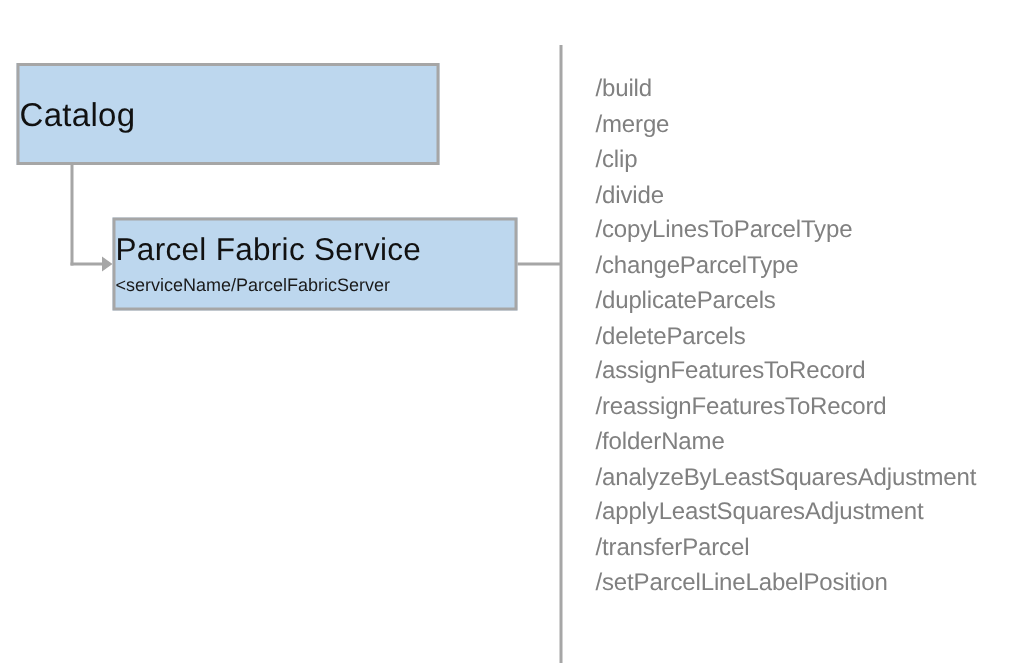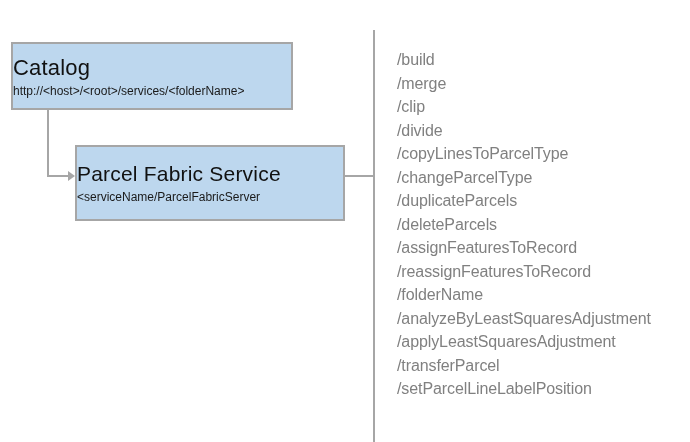--- a/index.html
+++ b/index.html
@@ -58,21 +58,21 @@
     top: 42px;
     width: 282px;
     height: 68px;
   }
   #catalog-node .node-title { margin-top: 2px; }
 
   #service-node {
     left: 75px;
     top: 145px;
     width: 270px;
-    height: 76px;
+    height: 62px;
   }
   #service-node .node-title { font-size: 21px; }
 
   
   .conn {
     position: absolute;
     background: #a6a6a6;
   }
   
   #conn-v {
@@ -133,21 +133,20 @@
     letter-spacing: -0.1px;
   }
 </style>
 </head>
 <body>
 
 <div id="diagram">
 
   <div class="node" id="catalog-node">
     <div class="node-title">Catalog</div>
-    <div class="node-sub">http://&lt;host&gt;/&lt;root&gt;/services/&lt;folderName&gt;</div>
   </div>
 
   <div class="conn" id="conn-v"></div>
   <div class="conn" id="conn-h"></div>
   <div id="conn-arrow"></div>
 
   <div class="node" id="service-node">
     <div class="node-title">Parcel Fabric Service</div>
     <div class="node-sub">&lt;serviceName/ParcelFabricServer</div>
   </div>

